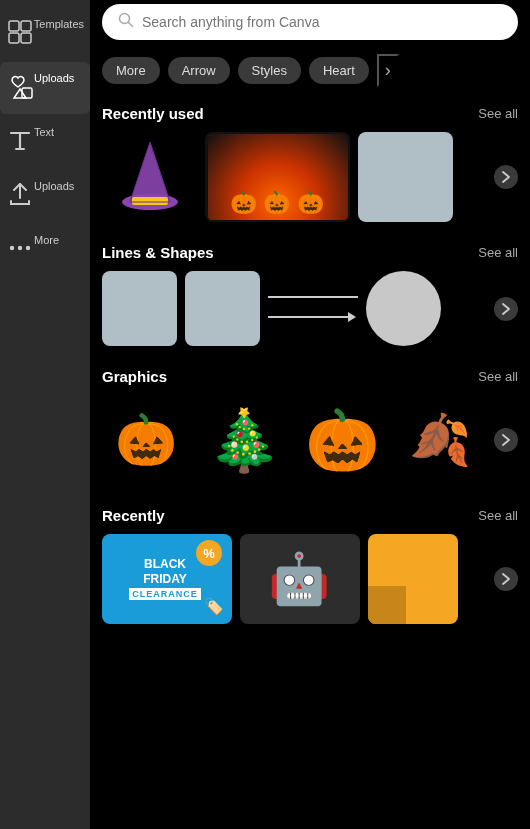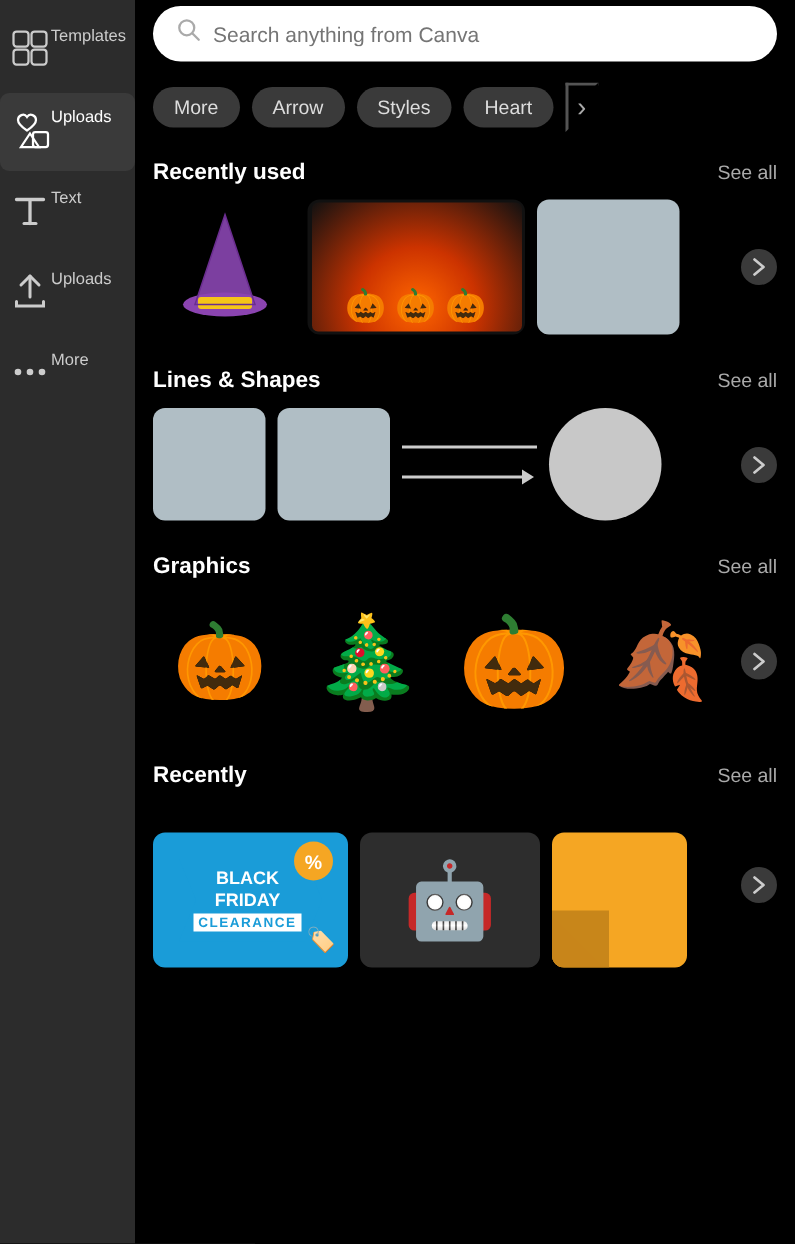--- a/index.html
+++ b/index.html
@@ -246,21 +246,20 @@
     .sticker-item {
       width: 120px;
       height: 90px;
       border-radius: 8px;
       overflow: hidden;
       display: flex;
       align-items: center;
       justify-content: center;
       flex-shrink: 0;
       cursor: pointer;
-      margin-top: 20px;
     }
     .sticker-bf {
       background: #1a9cd8;
       flex-direction: column;
       padding: 8px;
       position: relative;
     }
     .sticker-robot {
       background: #2a2a2a;
     }

